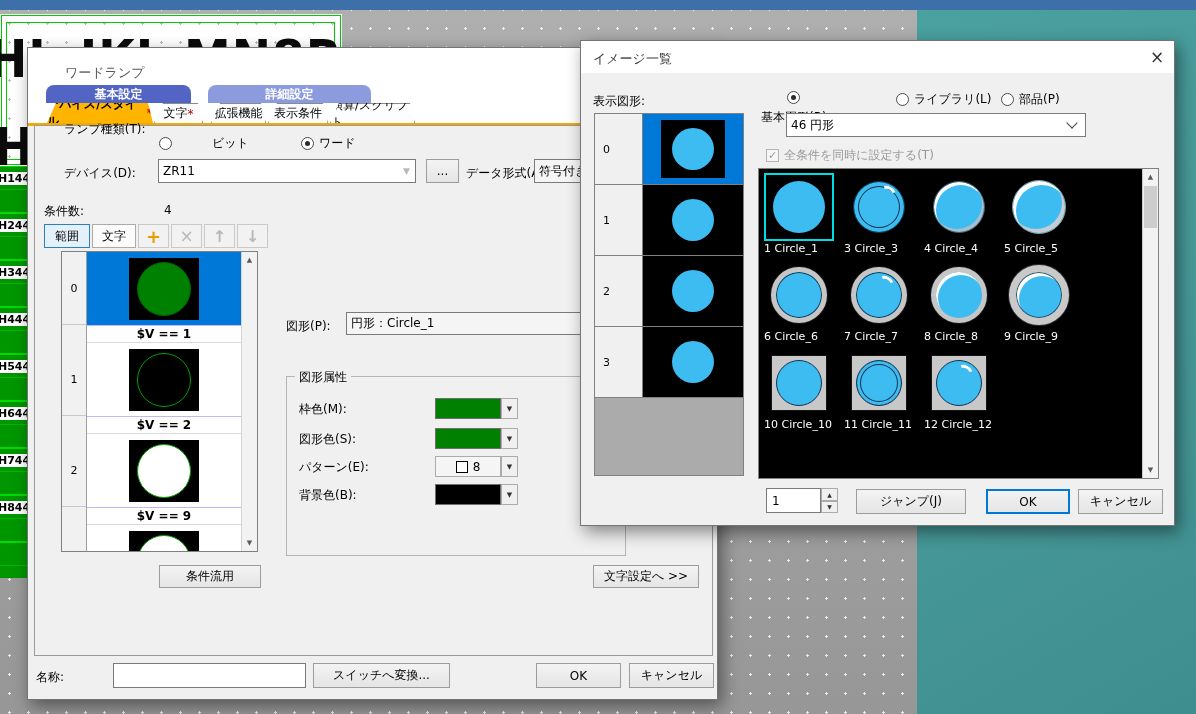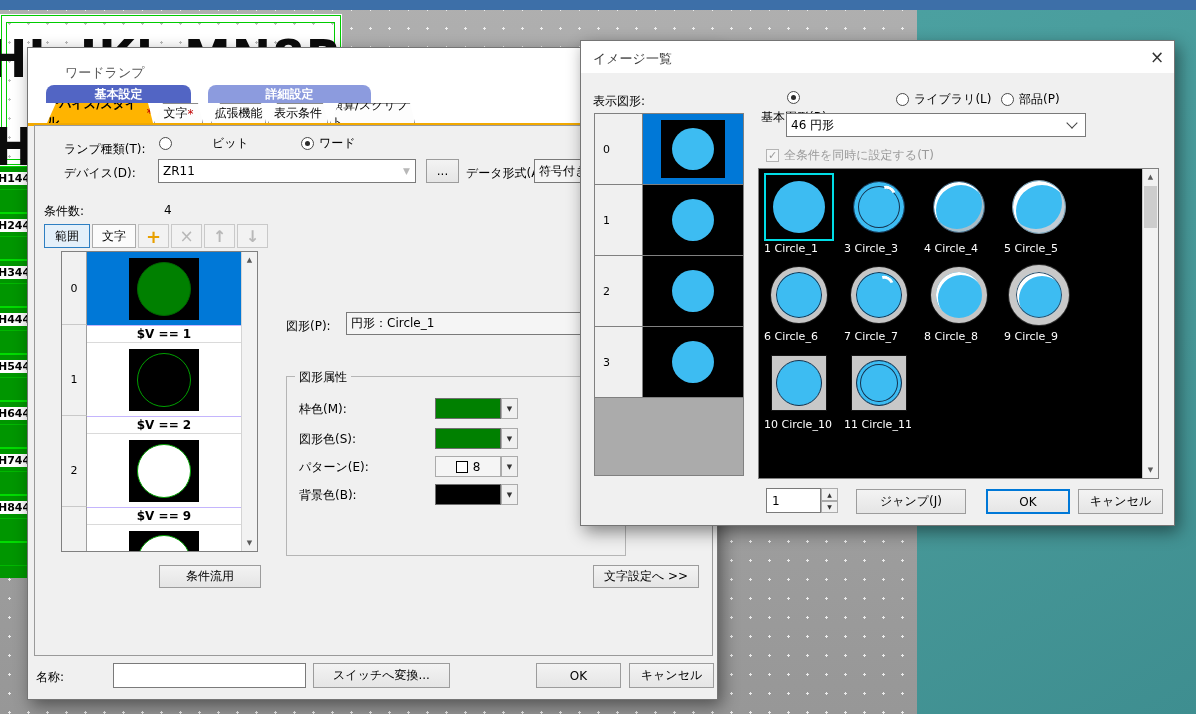--- a/index.html
+++ b/index.html
@@ -191,21 +191,21 @@
     <div class="tab idle" style="left:240px;width:60px;">
       <span>表示条件</span>
     </div>
     <div class="tab idle" style="left:302px;width:85px;">
       <span>演算/スクリプト</span>
     </div>
     <div class="goldline"></div>
 
     <div class="panelframe"></div>
 
-    <div class="label" style="left:36px;top:93px;">ランプ種類(T):</div>
+    <div class="label" style="left:36px;top:73px;">ランプ種類(T):</div>
     <div class="radio" style="left:131px;top:87px;gap:40px;">
       <span class="rdot"></span>
       <span>ビット</span>
     </div>
     <div class="radio on" style="left:273px;top:87px;">
       <span class="rdot"></span>
       <span>ワード</span>
     </div>
 
     <div class="label" style="left:36px;top:117px;">デバイス(D):</div>
@@ -468,20 +468,28 @@
             <div class="gilabel">10 Circle_10</div>
           </div>
           <div class="gitem">
             <div class="iconbox sqbg">
               <div class="sqwrap">
                 <div class="c v-square-ring"></div>
               </div>
             </div>
             <div class="gilabel">11 Circle_11</div>
           </div>
+          <div class="gitem">
+            <div class="iconbox sqbg">
+              <div class="sqwrap">
+                <div class="c v-square-hl hl"></div>
+              </div>
+            </div>
+            <div class="gilabel">12 Circle_12</div>
+          </div>
         </div>
       <div class="gridscroll">
         <div class="sarr up">▲</div>
         <div class="gthumb"></div>
         <div class="sarr dn">▼</div>
       </div>
     </div>
 
     <div class="spinner" style="left:185px;top:447px;">
       <div class="spinval">1</div>

